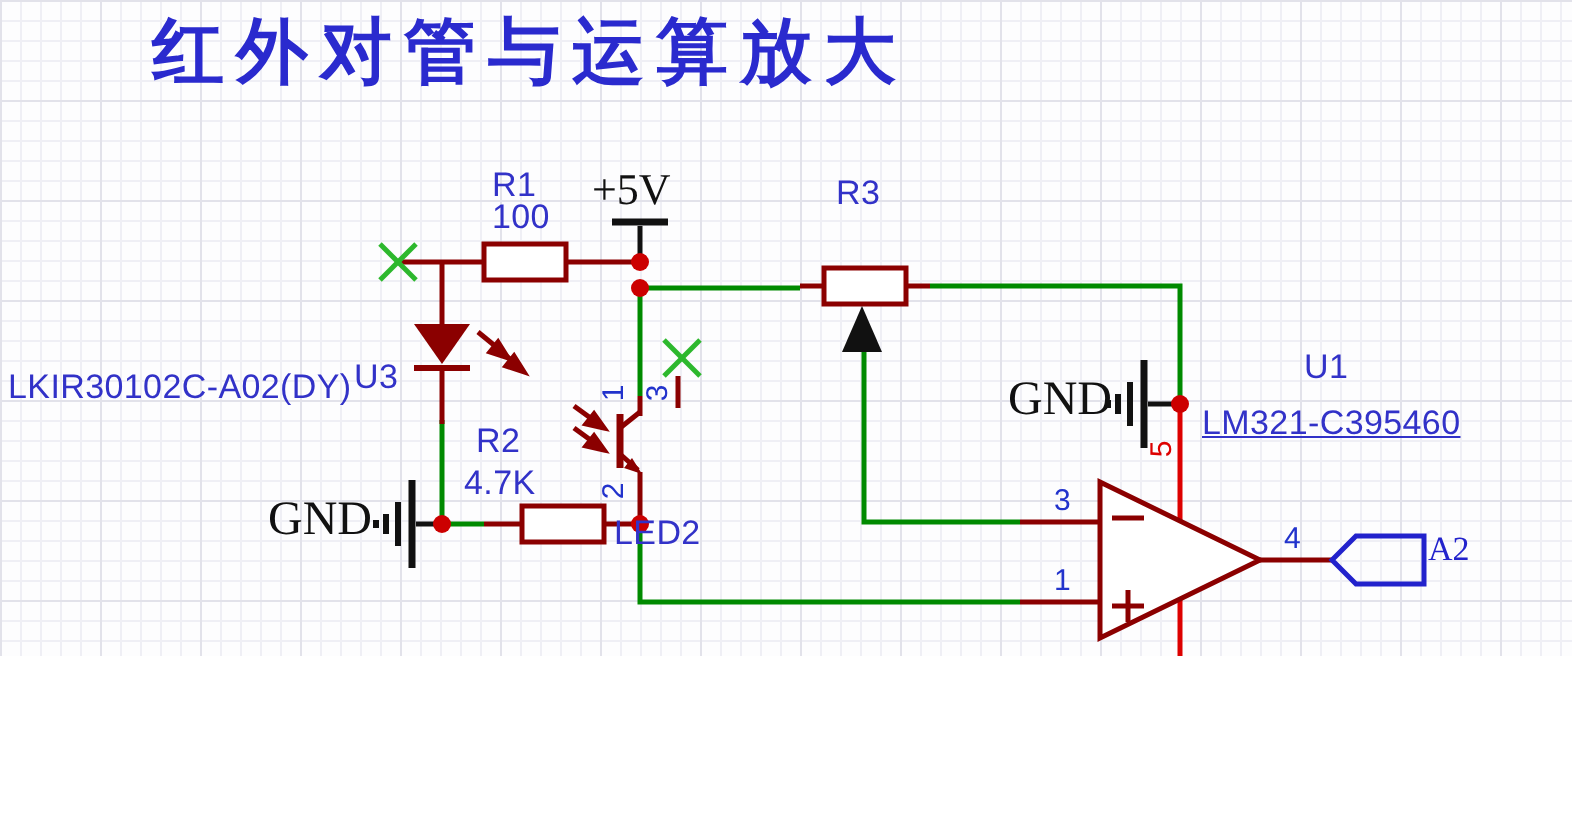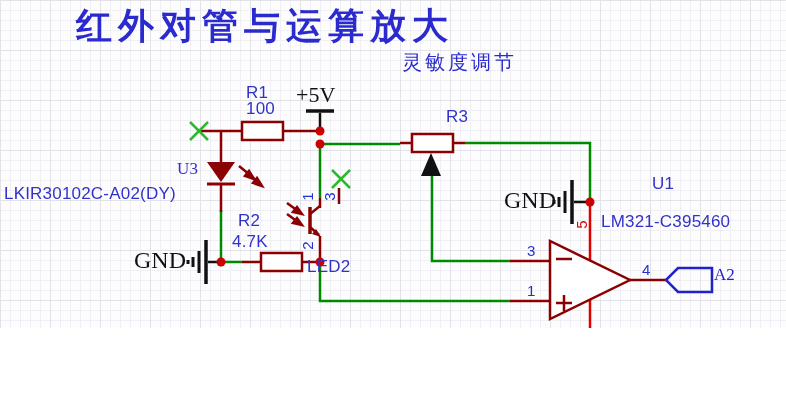--- a/index.html
+++ b/index.html
@@ -145,37 +145,36 @@
         <line x1="208" y1="122" x2="190" y2="140"></line>
       </g>
       <g>
         <line x1="332" y1="170" x2="350" y2="188"></line>
         <line x1="350" y1="170" x2="332" y2="188"></line>
       </g>
     </g>
   </svg>
 
   <span class="lbl title" style="left:76px;top:8px;">红外对管与运算放大</span>
-  <span class="lbl subtitle" style="left:402px;top:52px;">灵敏度调节</span>
 
   <span class="lbl ref" style="left:246px;top:84px;">R1</span>
   <span class="lbl ref" style="left:246px;top:100px;">100</span>
 
-  <span class="lbl ref" style="left:177px;top:160px;font-family:Liberation Serif, serif;">U3</span>
+  <span class="lbl ref" style="left:177px;top:180px;">U3</span>
   <span class="lbl ref" style="left:4px;top:185px;">LKIR30102C-A02(DY)</span>
 
   <span class="lbl ref" style="left:238px;top:212px;">R2</span>
   <span class="lbl ref" style="left:232px;top:233px;">4.7K</span>
 
   <span class="lbl ref" style="left:307px;top:210px;margin-top:48px;">LED2</span>
 
-  <span class="lbl ref" style="left:418px;top:108px;margin-left:28px;">R3</span>
+  <span class="lbl ref" style="left:418px;top:88px;">R3</span>
 
   <span class="lbl ref" style="left:608px;top:175px;margin-left:44px;">U1</span>
-  <span class="lbl ref" style="left:601px;top:213px;">LM321-C395460</span>
+  <span class="lbl ref" style="left:601px;top:203px;text-decoration:underline;">LM321-C395460</span>
 
   <span class="lbl netname" style="left:296px;top:84px;font-size:22px;">+5V</span>
   <span class="lbl netname" style="left:567px;top:384px;font-size:22px;">+5V</span>
   <span class="lbl netname" style="left:134px;top:248px;font-size:24px;">GND</span>
   <span class="lbl netname" style="left:504px;top:188px;font-size:24px;">GND</span>
   <span class="lbl flagname" style="left:714px;top:266px;">A2</span>
 
   <span class="lbl pinno" style="left:527px;top:243px;">3</span>
   <span class="lbl pinno" style="left:527px;top:283px;">1</span>
   <span class="lbl pinno" style="left:642px;top:262px;">4</span>

